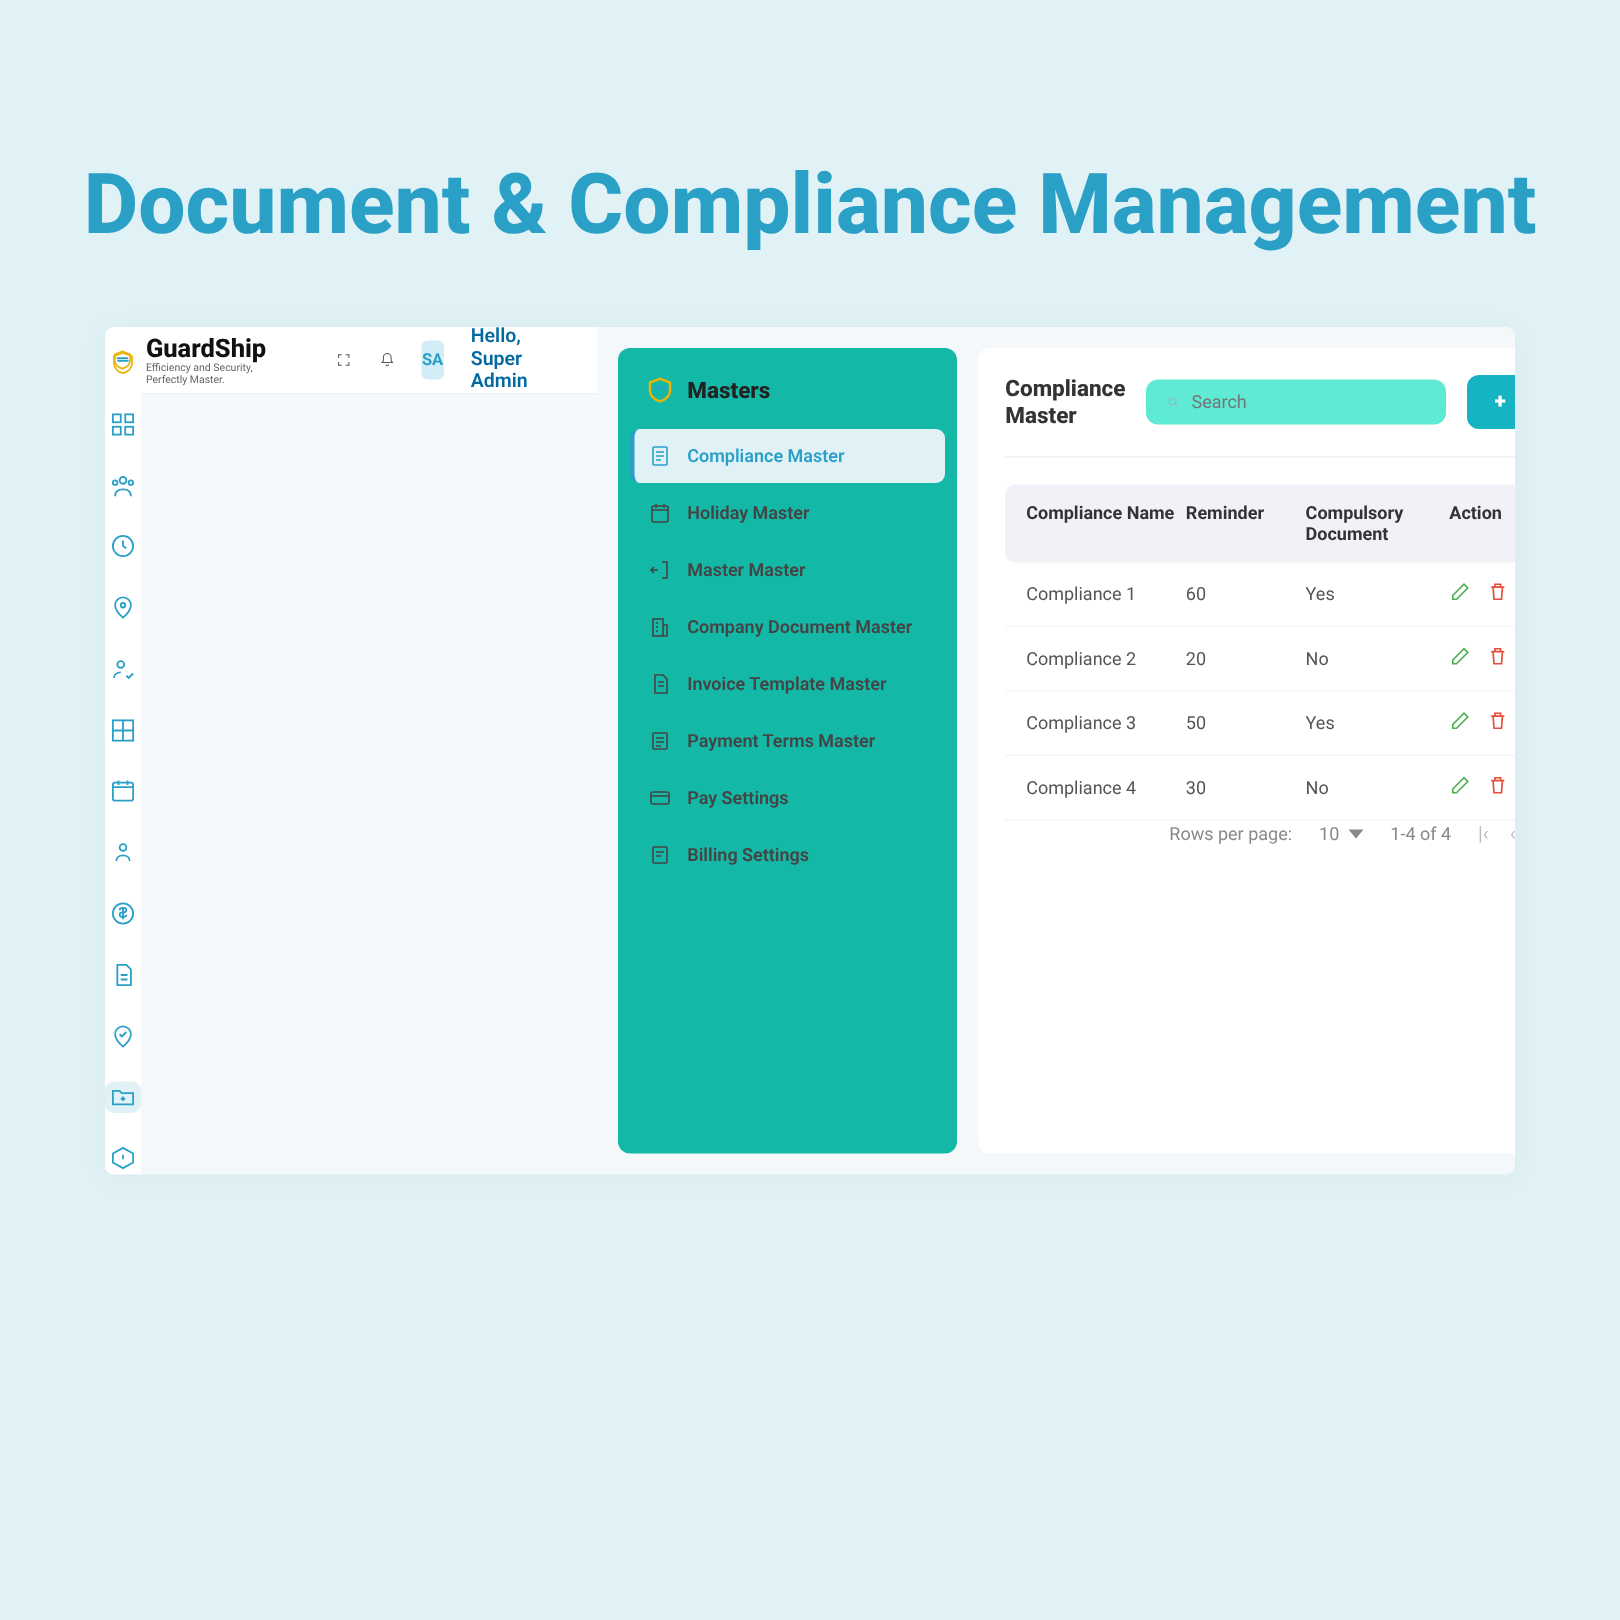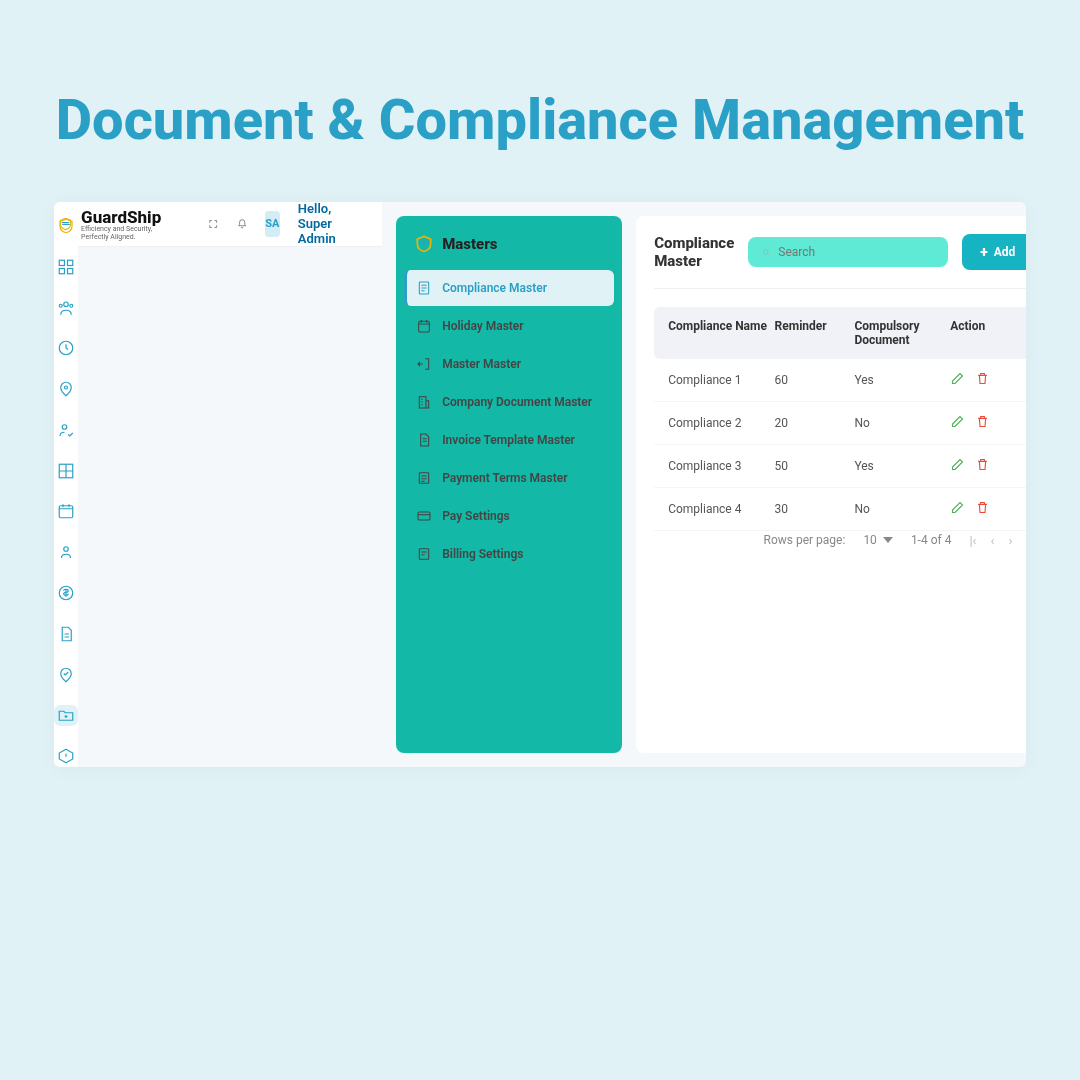--- a/index.html
+++ b/index.html
@@ -1,17 +1,17 @@
 <!DOCTYPE html>
 <html><head>
 <meta charset="utf-8">
 <style>
 * { margin: 0; padding: 0; box-sizing: border-box; font-family: -apple-system, BlinkMacSystemFont, 'Segoe UI', Roboto, sans-serif; }
 body { background: #e1f2f7; width: 1080px; height: 1080px; overflow: hidden; }
-.page-wrap { width: 1080px; padding: 0; }
+.page-wrap { width: 1080px; padding: 16px; }
 .hero-title { text-align: center; color: #2aa0c7; font-size: 56px; font-weight: 800; line-height: 1.1; padding: 90px 0 50px; }
 .app-window { margin: 0 54px; background: #f5f8fa; border-radius: 6px; box-shadow: 0 2px 20px rgba(0,0,0,0.04); display: flex; height: 565px; overflow: hidden; }
 .nav-rail { width: 48px; background: #fff; display: flex; flex-direction: column; align-items: center; padding-top: 14px; gap: 20px; }
 .nav-rail .rail-icon { width: 24px; height: 24px; display: flex; align-items: center; justify-content: center; color: #2aa0c7; border-radius: 6px; cursor: pointer; }
 .nav-rail .rail-icon.active { background: #e1f2f7; }
 .nav-rail svg { width: 18px; height: 18px; stroke: currentColor; fill: none; stroke-width: 1.6; }
 .app-body { flex: 1; display: flex; flex-direction: row; justify-content: flex-end; }
 .topbar { height: 45px; background: #fff; display: flex; align-items: center; padding: 0 20px; border-bottom: 1px solid #eef1f4; }
 .topbar .brand { display: flex; align-items: center; gap: 8px; margin: 0 auto; position: relative; left: -40px; }
 .brand-logo { width: 22px; height: 22px; }
@@ -160,21 +160,21 @@
     <div class="app-body">
 
       <div class="topbar">
         <div class="brand">
           <svg class="brand-logo" viewBox="0 0 24 24">
               <path d="M4 6 L12 3 L20 6 L20 12 C20 17 16 20 12 21 C8 20 4 17 4 12 Z" stroke="#eab308" fill="none" stroke-width="1.8"></path>
               <path d="M6 10 L18 10" stroke="#2aa0c7" stroke-width="2"></path>
             </svg>
           <div>
             <span class="brand-text">GuardShip</span>
-            <span class="brand-sub">Efficiency and Security, Perfectly Aligned.</span>
+            <span class="brand-sub">Efficiency and Security, Perfectly Master.</span>
           </div>
         </div>
         <div class="topbar-right">
           <span class="ticon"><svg viewBox="0 0 24 24">
                 <path d="M4 9V4h5M20 9V4h-5M4 15v5h5M20 15v5h-5"></path>
               </svg></span>
           <span class="ticon"><svg viewBox="0 0 24 24">
                 <path d="M6 8a6 6 0 0112 0v5l2 3H4l2-3z"></path>
                 <path d="M10 19a2 2 0 004 0"></path>
               </svg></span>

